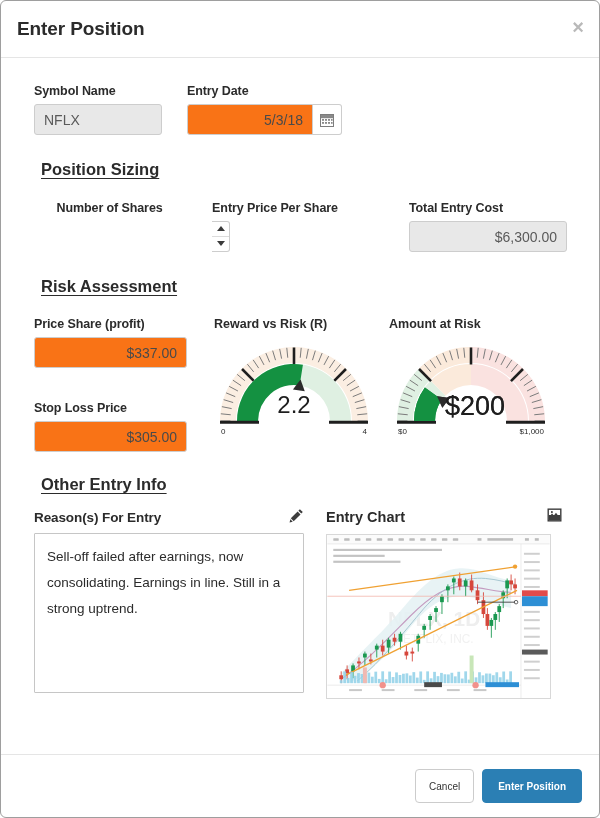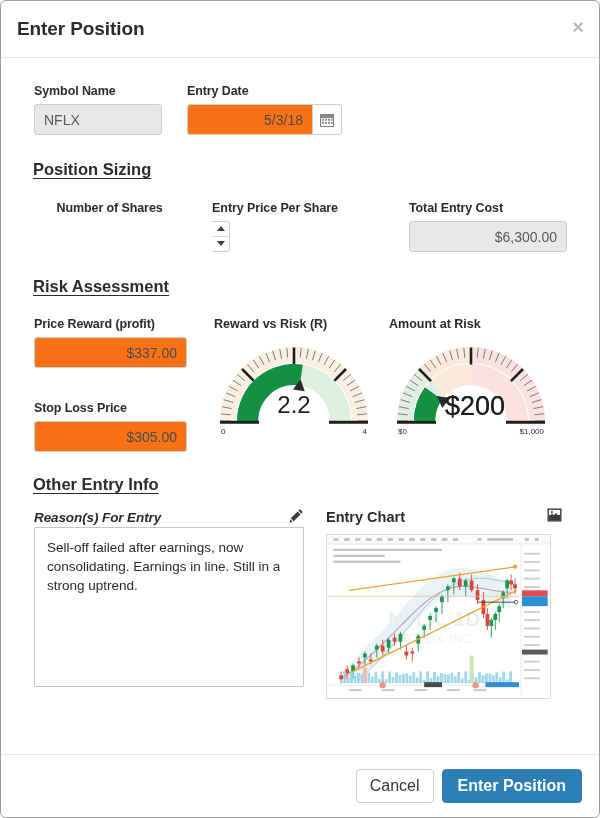--- a/index.html
+++ b/index.html
@@ -51,21 +51,21 @@
     padding: 26px 32px 0 32px;
     position: relative;
   }
 
   .section-title {
     font-size: 16.5px;
     font-weight: bold;
     color: #2b2b2b;
     text-decoration: underline;
     text-underline-offset: 3px;
-    margin: 0;
+    margin: 8px;
   }
 
   .fieldlabel {
     font-size: 12.5px;
     font-weight: bold;
     color: #2b2b2b;
     margin-bottom: 6px;
     display: block;
     letter-spacing: -0.1px;
   }
@@ -166,21 +166,21 @@
 
   .label-row { display: flex; align-items: center; justify-content: space-between; }
 
   .reason-box {
     height: 160px;
     border: 1px solid #c6c6c6;
     border-radius: 1px;
     background: #fff;
     padding: 10px 12px;
     font-size: 13.5px;
-    line-height: 19px;
+    line-height: 26px;
     color: #2b2b2b;
     overflow: hidden;
   }
   .chart-head {
     font-size: 14.5px; font-weight: bold; color: #2b2b2b;
   }
   .chart-thumb {
     width: 225px; height: 165px;
     border: 1px solid #d8d8d8;
     background: #fff;
@@ -190,21 +190,21 @@
 
   
   .modal-footer {
     flex: 0 0 63px;
     border-top: 1px solid #e5e5e5;
     display: flex; align-items: center; justify-content: flex-end;
     padding: 0 17px;
     gap: 8px;
   }
   .btn {
-    font-size: 16px;
+    font-size: 10px;
     font-family: "Liberation Sans", sans-serif;
     border-radius: 4px;
     padding: 0 13px;
     height: 34px;
     cursor: pointer;
     display: inline-flex; align-items: center; justify-content: center;
   }
   .btn-default {
     background: #fff; border: 1px solid #cccccc; color: #333;
   }
@@ -277,21 +277,21 @@
         <span class="fieldlabel">Total Entry Cost</span>
         <div class="txtbox readonly">$6,300.00</div>
       </div>
     </div>
 
     <h2 class="section-title" style="margin-top:25px;">Risk Assessment</h2>
 
     <div class="row-risk" style="margin-top:21px;">
 
       <div class="risk-left">
-        <span class="fieldlabel">Price Reward (profit)</span>
+        <span class="fieldlabel">Price Share (profit)</span>
         <div class="txtbox">$337.00</div>
         <span class="fieldlabel" style="margin-top:33px;">Stop Loss Price</span>
         <div class="txtbox">$305.00</div>
       </div>
 
       <div class="gauge-col">
         <span class="gauge-title">Reward vs Risk (R)</span>
         <svg id="gauge-reward" width="160" height="105" viewBox="0 0 160 105">
             <path d="M6,86.00000000000001 A74,74 0 0 1 154,85.99999999999999 L138,85.99999999999999 A58,58 0 0 0 22,86 Z" fill="#fbeee2"></path>
             <line x1="16.42" y1="86.00000000000001" x2="6.5" y2="86.00000000000001" stroke="#7b7b7b" stroke-width="1"></line>
@@ -392,21 +392,21 @@
             <text x="86" y="80" text-anchor="middle" font-family="&quot;Liberation Sans&quot;, sans-serif" font-size="27" fill="#1e1e1e">$200</text>
           </svg>
       </div>
     </div>
 
     <h2 class="section-title" style="margin-top:23px;">Other Entry Info</h2>
 
     <div class="row-other" style="margin-top:14px;">
 
       <div class="reason-col">
-        <div class="label-row" style="font-style:italic;">
+        <div class="label-row" style="margin-bottom:6px;">
           <span class="fieldlabel" style="margin-bottom:0;font-size:13.5px;">Reason(s) For Entry</span>
           <span style="cursor:pointer;">
             <svg width="15" height="15" viewBox="0 0 16 16" aria-hidden="true">
               <path d="M11.6 1.3l3.1 3.1-1.6 1.6-3.1-3.1zM9.2 3.7l3.1 3.1-7.3 7.3-3.1-3.1zM1.4 12l2.6 2.6-3.4 0.8z" fill="#3d3d3d"></path>
             </svg>
           </span>
         </div>
         <div class="reason-box">Sell-off failed after earnings, now consolidating. Earnings in line. Still in a strong uptrend.</div>
       </div>
 

